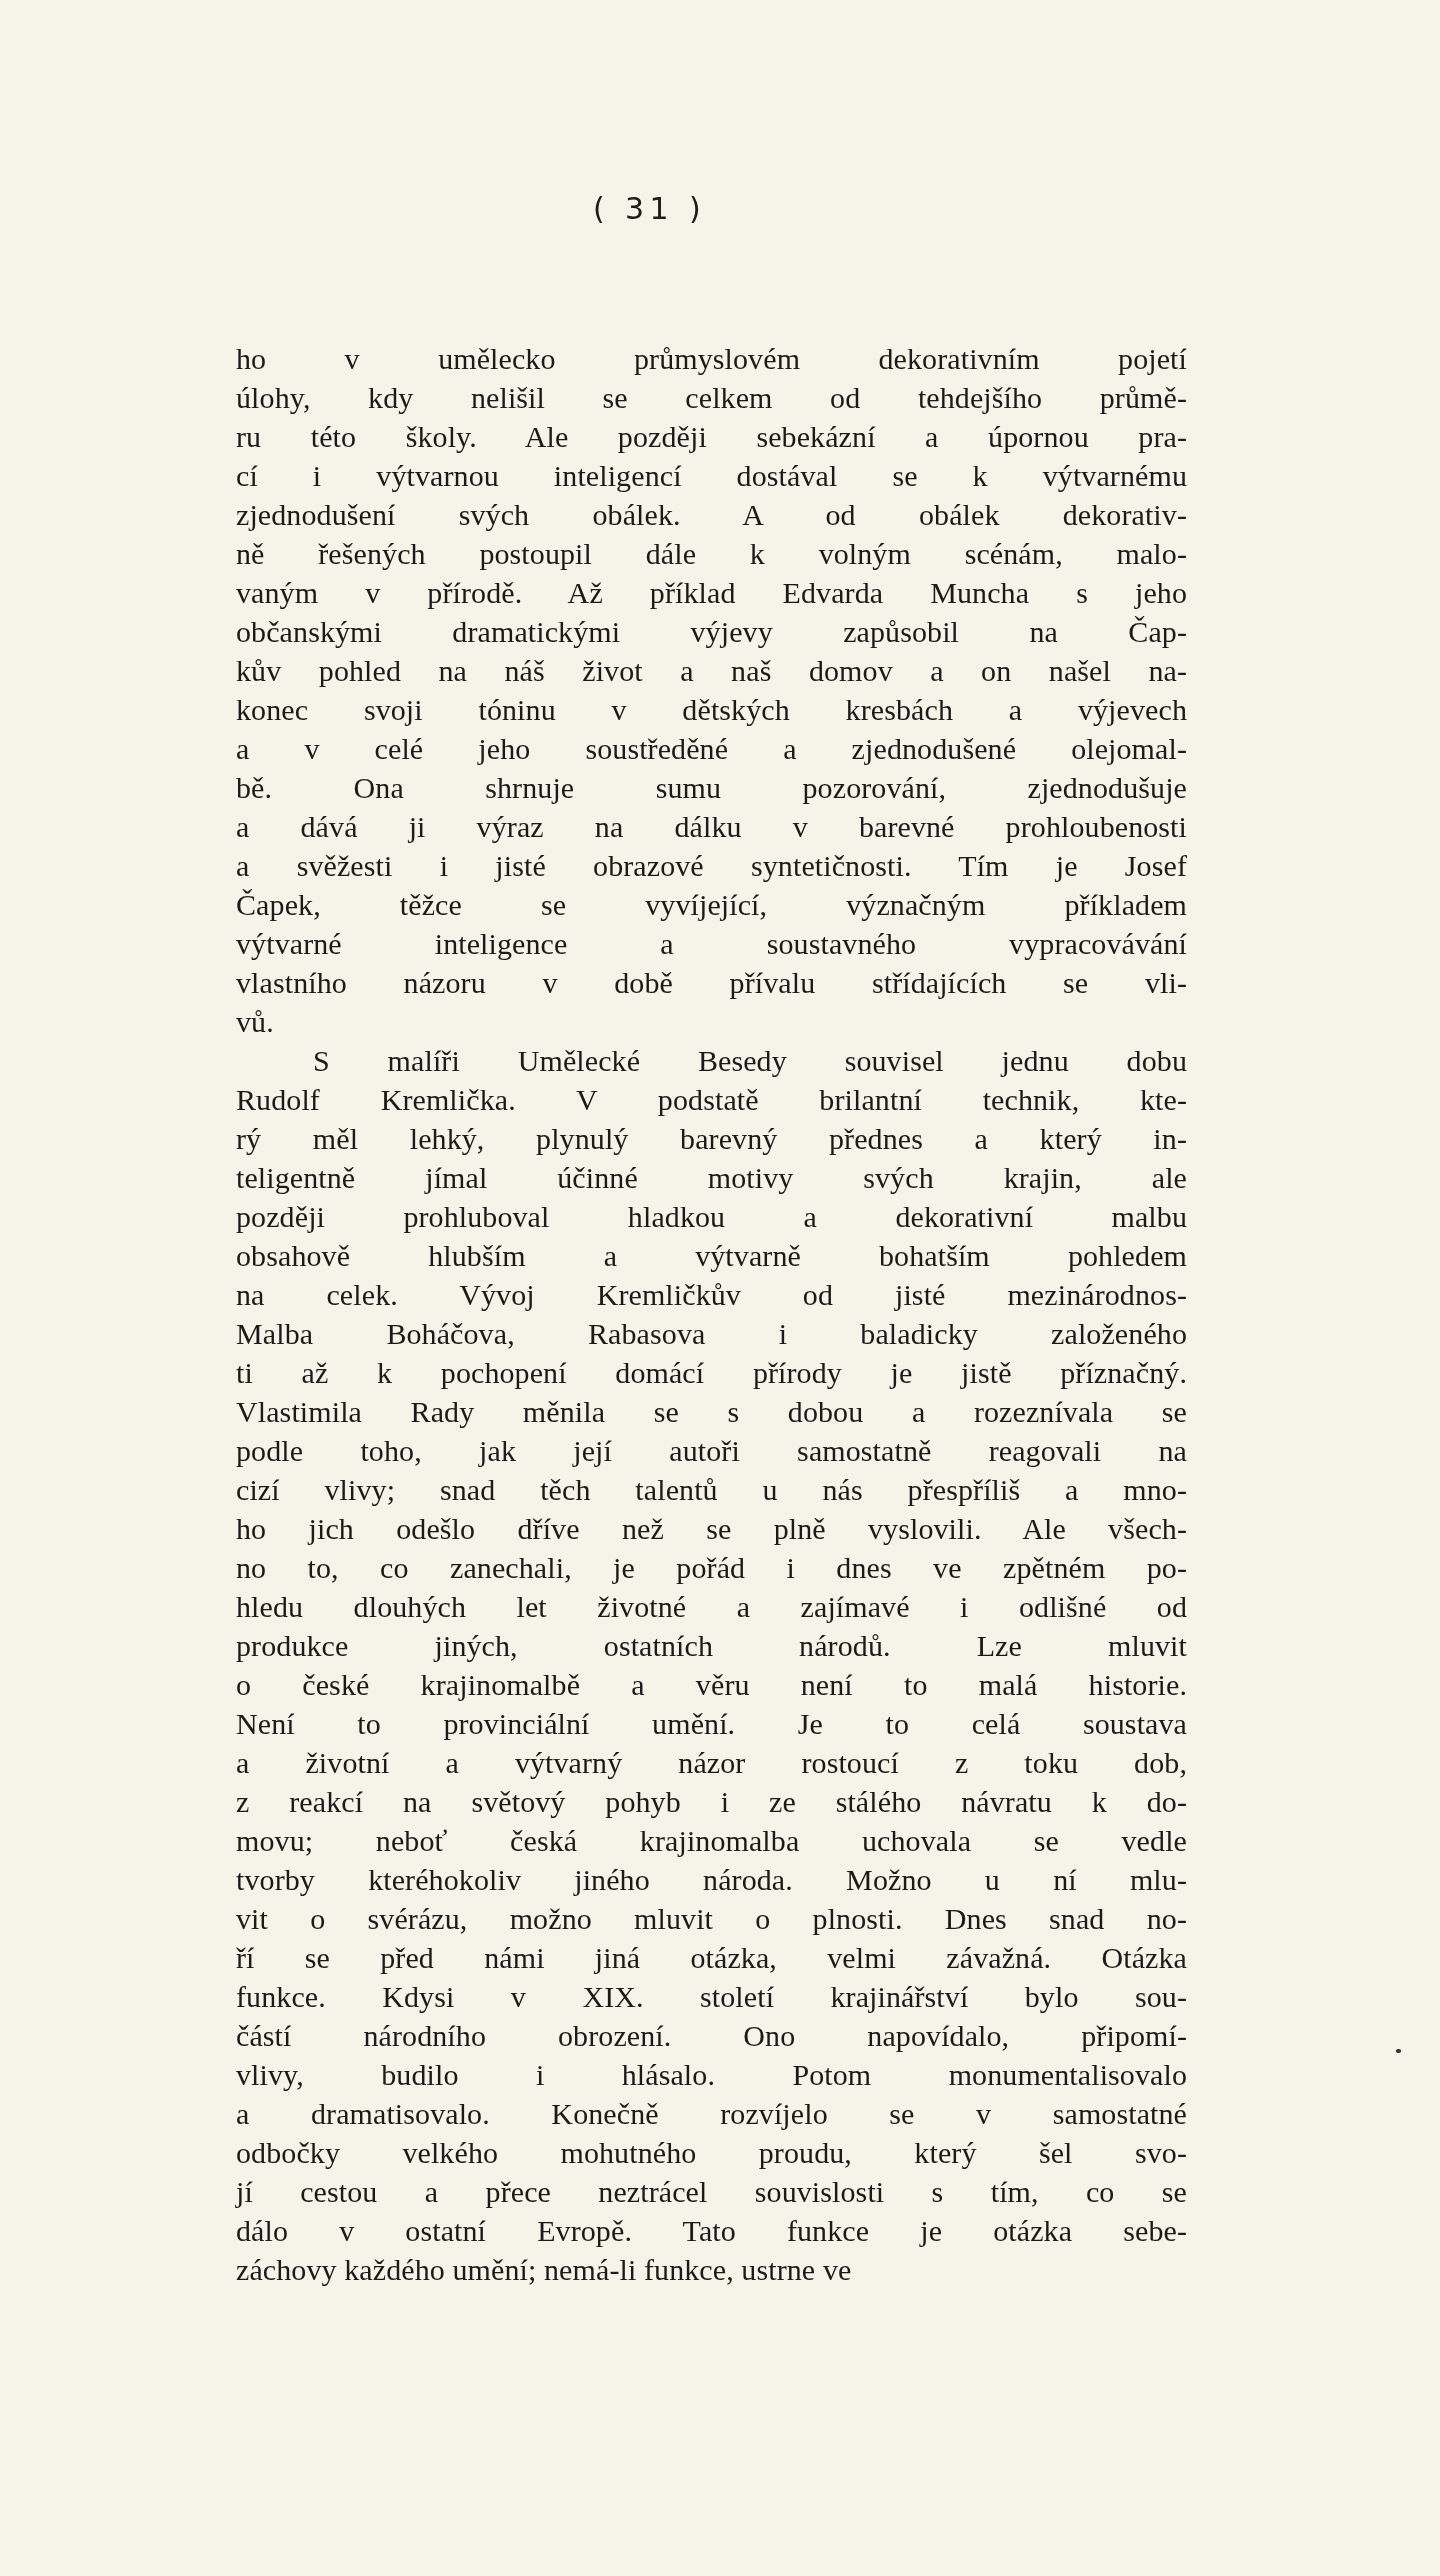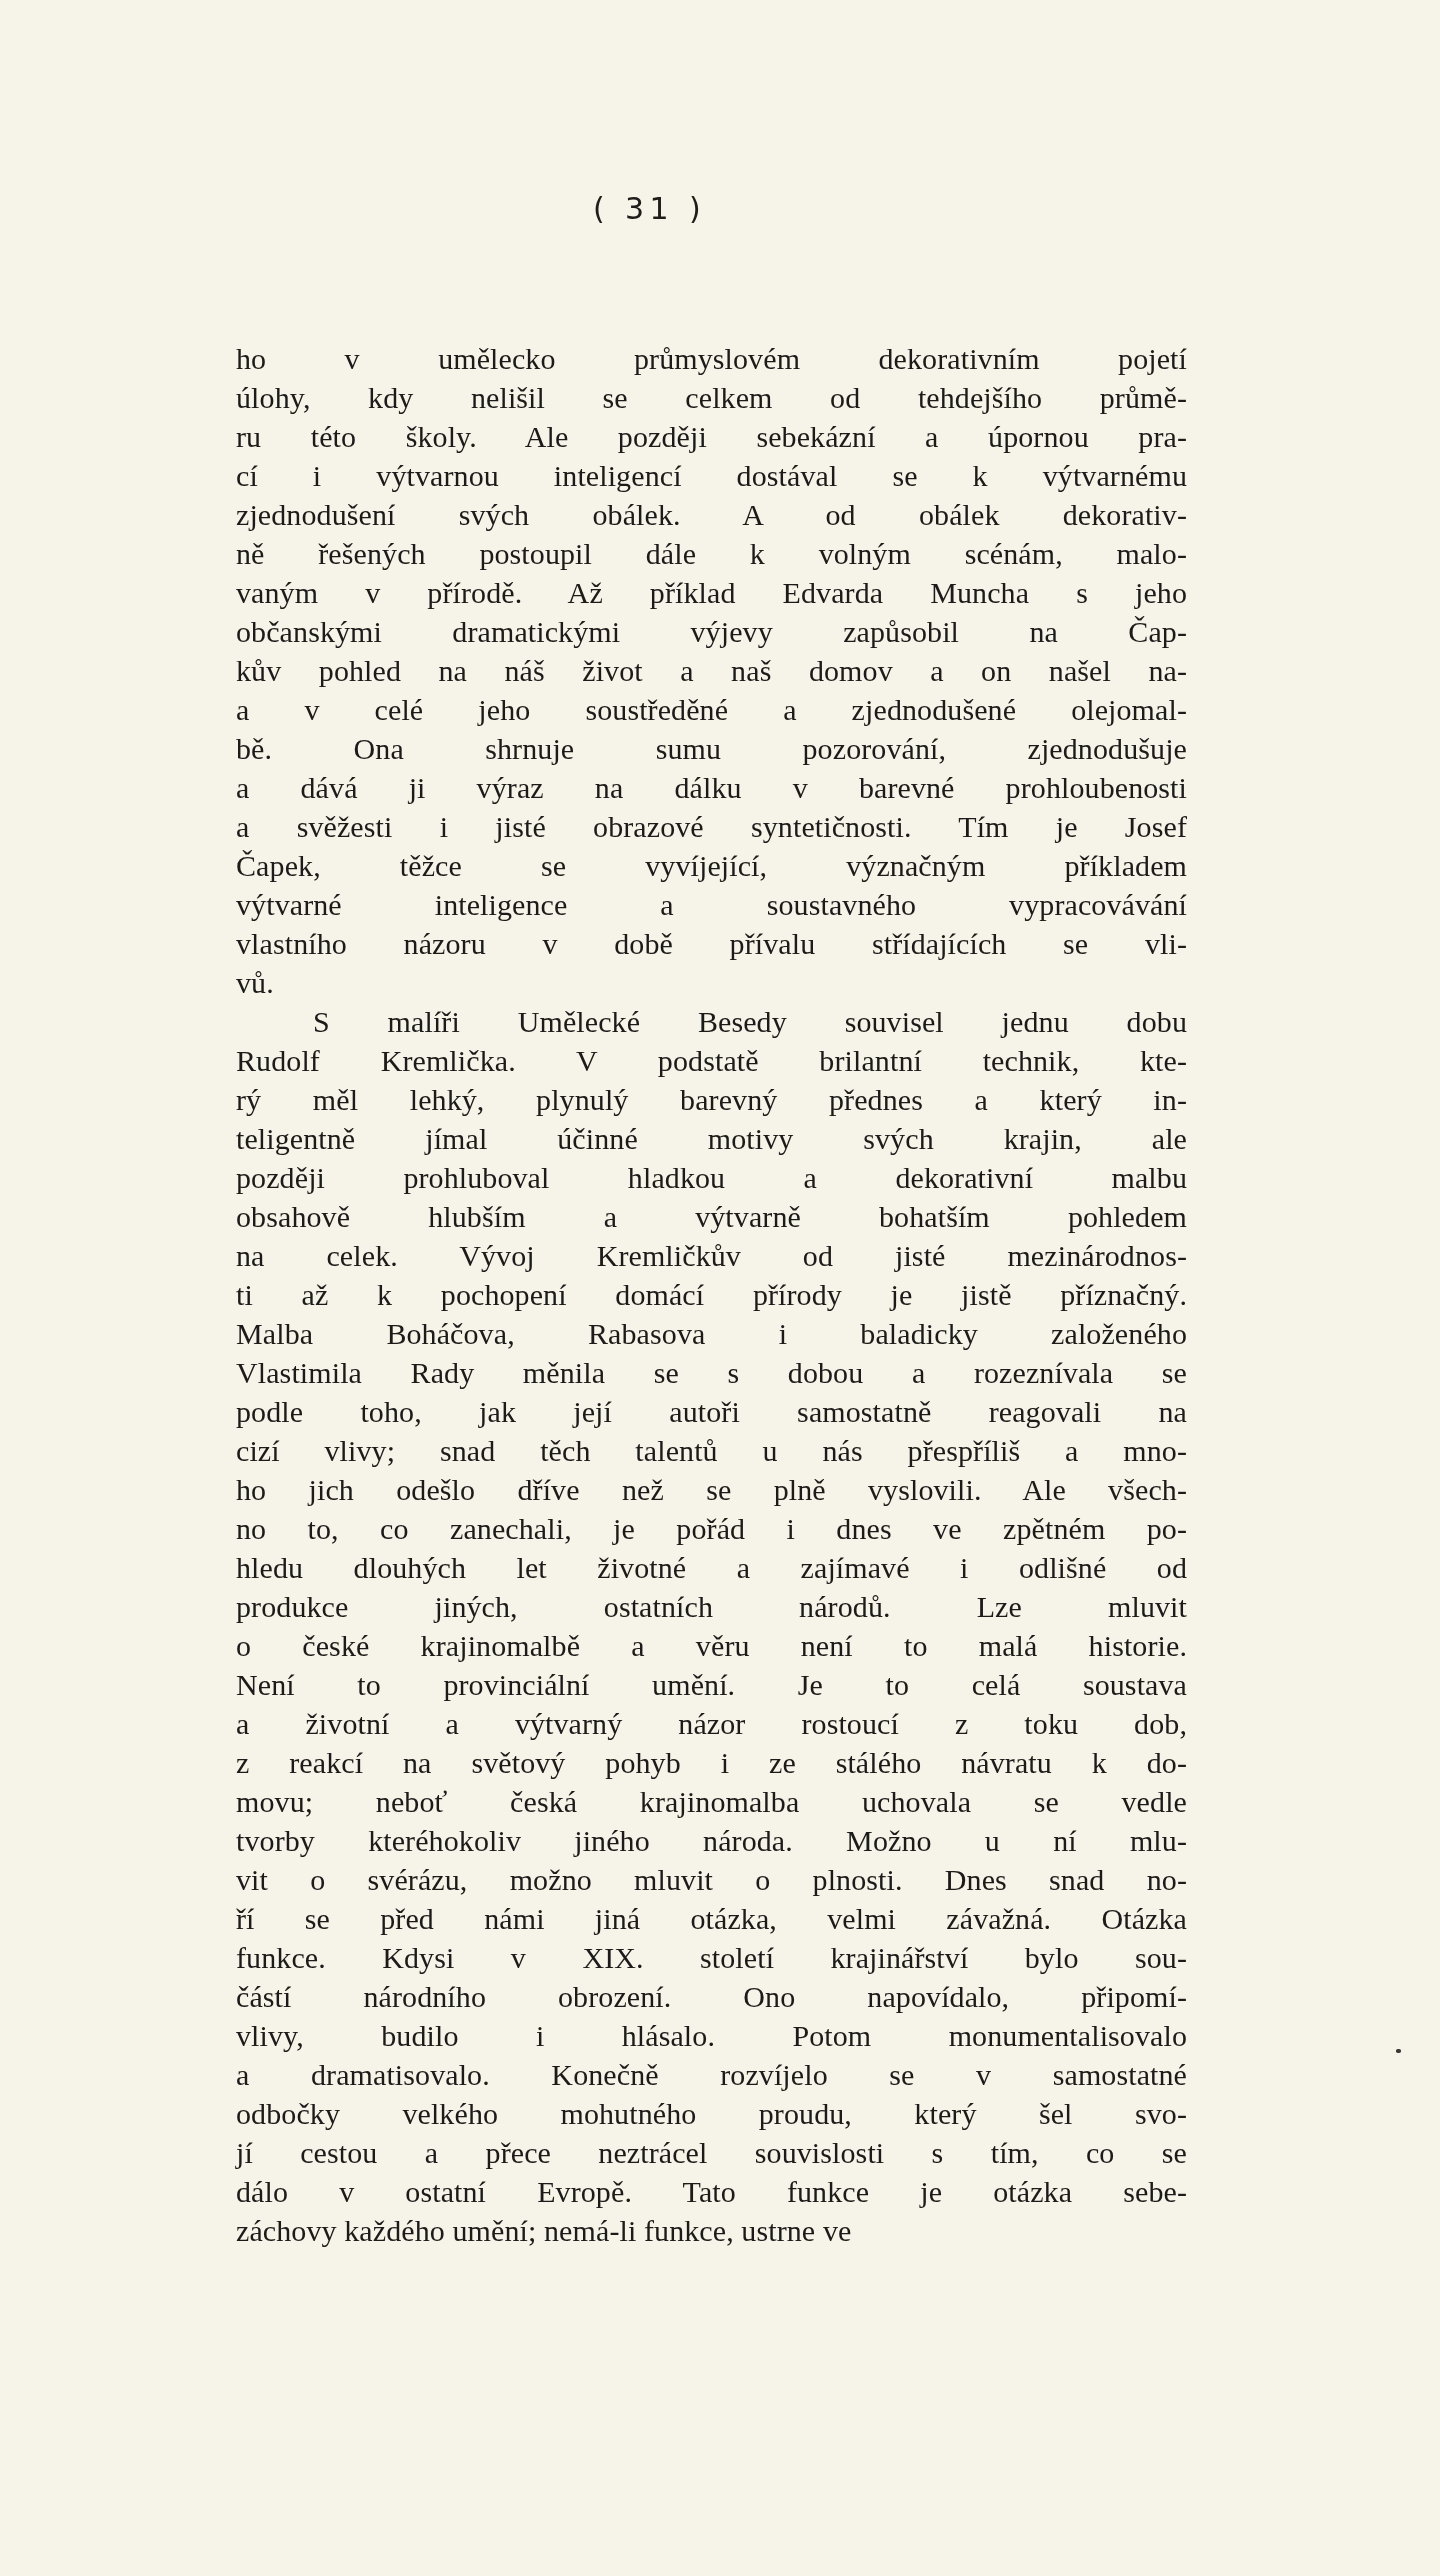--- a/index.html
+++ b/index.html
@@ -75,39 +75,40 @@
     <div id="para-0">
         <span class="line">ho v umělecko průmyslovém dekorativním pojetí</span>
         <span class="line">úlohy, kdy nelišil se celkem od tehdejšího průmě-</span>
         <span class="line">ru této školy. Ale později sebekázní a úpornou pra-</span>
         <span class="line">cí i výtvarnou inteligencí dostával se k výtvarnému</span>
         <span class="line">zjednodušení svých obálek. A od obálek dekorativ-</span>
         <span class="line">ně řešených postoupil dále k volným scénám, malo-</span>
         <span class="line">vaným v přírodě. Až příklad Edvarda Muncha s jeho</span>
         <span class="line">občanskými dramatickými výjevy zapůsobil na Čap-</span>
         <span class="line">kův pohled na náš život a naš domov a on našel na-</span>
+        <span class="line">konec svoji tóninu v dětských kresbách a výjevech</span>
         <span class="line">a v celé jeho soustředěné a zjednodušené olejomal-</span>
         <span class="line">bě. Ona shrnuje sumu pozorování, zjednodušuje</span>
         <span class="line">a dává ji výraz na dálku v barevné prohloubenosti</span>
         <span class="line">a svěžesti i jisté obrazové syntetičnosti. Tím je Josef</span>
         <span class="line">Čapek, těžce se vyvíjející, význačným příkladem</span>
         <span class="line">výtvarné inteligence a soustavného vypracovávání</span>
         <span class="line">vlastního názoru v době přívalu střídajících se vli-</span>
         <span class="line last">vů.</span>
       </div>
     <div id="para-1">
         <span class="line indent">S malíři Umělecké Besedy souvisel jednu dobu</span>
         <span class="line">Rudolf Kremlička. V podstatě brilantní technik, kte-</span>
         <span class="line">rý měl lehký, plynulý barevný přednes a který in-</span>
         <span class="line">teligentně jímal účinné motivy svých krajin, ale</span>
         <span class="line">později prohluboval hladkou a dekorativní malbu</span>
         <span class="line">obsahově hlubším a výtvarně bohatším pohledem</span>
         <span class="line">na celek. Vývoj Kremličkův od jisté mezinárodnos-</span>
+        <span class="line">Malba Boháčova, Rabasova i baladicky založeného</span>
         <span class="line">ti až k pochopení domácí přírody je jistě příznačný.</span>
-        <span class="line">Malba Boháčova, Rabasova i baladicky založeného</span>
         <span class="line">Vlastimila Rady měnila se s dobou a rozeznívala se</span>
         <span class="line">podle toho, jak její autoři samostatně reagovali na</span>
         <span class="line">cizí vlivy; snad těch talentů u nás přespříliš a mno-</span>
         <span class="line">ho jich odešlo dříve než se plně vyslovili. Ale všech-</span>
         <span class="line">no to, co zanechali, je pořád i dnes ve zpětném po-</span>
         <span class="line">hledu dlouhých let životné a zajímavé i odlišné od</span>
         <span class="line">produkce jiných, ostatních národů. Lze mluvit</span>
         <span class="line">o české krajinomalbě a věru není to malá historie.</span>
         <span class="line">Není to provinciální umění. Je to celá soustava</span>
         <span class="line">a životní a výtvarný názor rostoucí z toku dob,</span>

